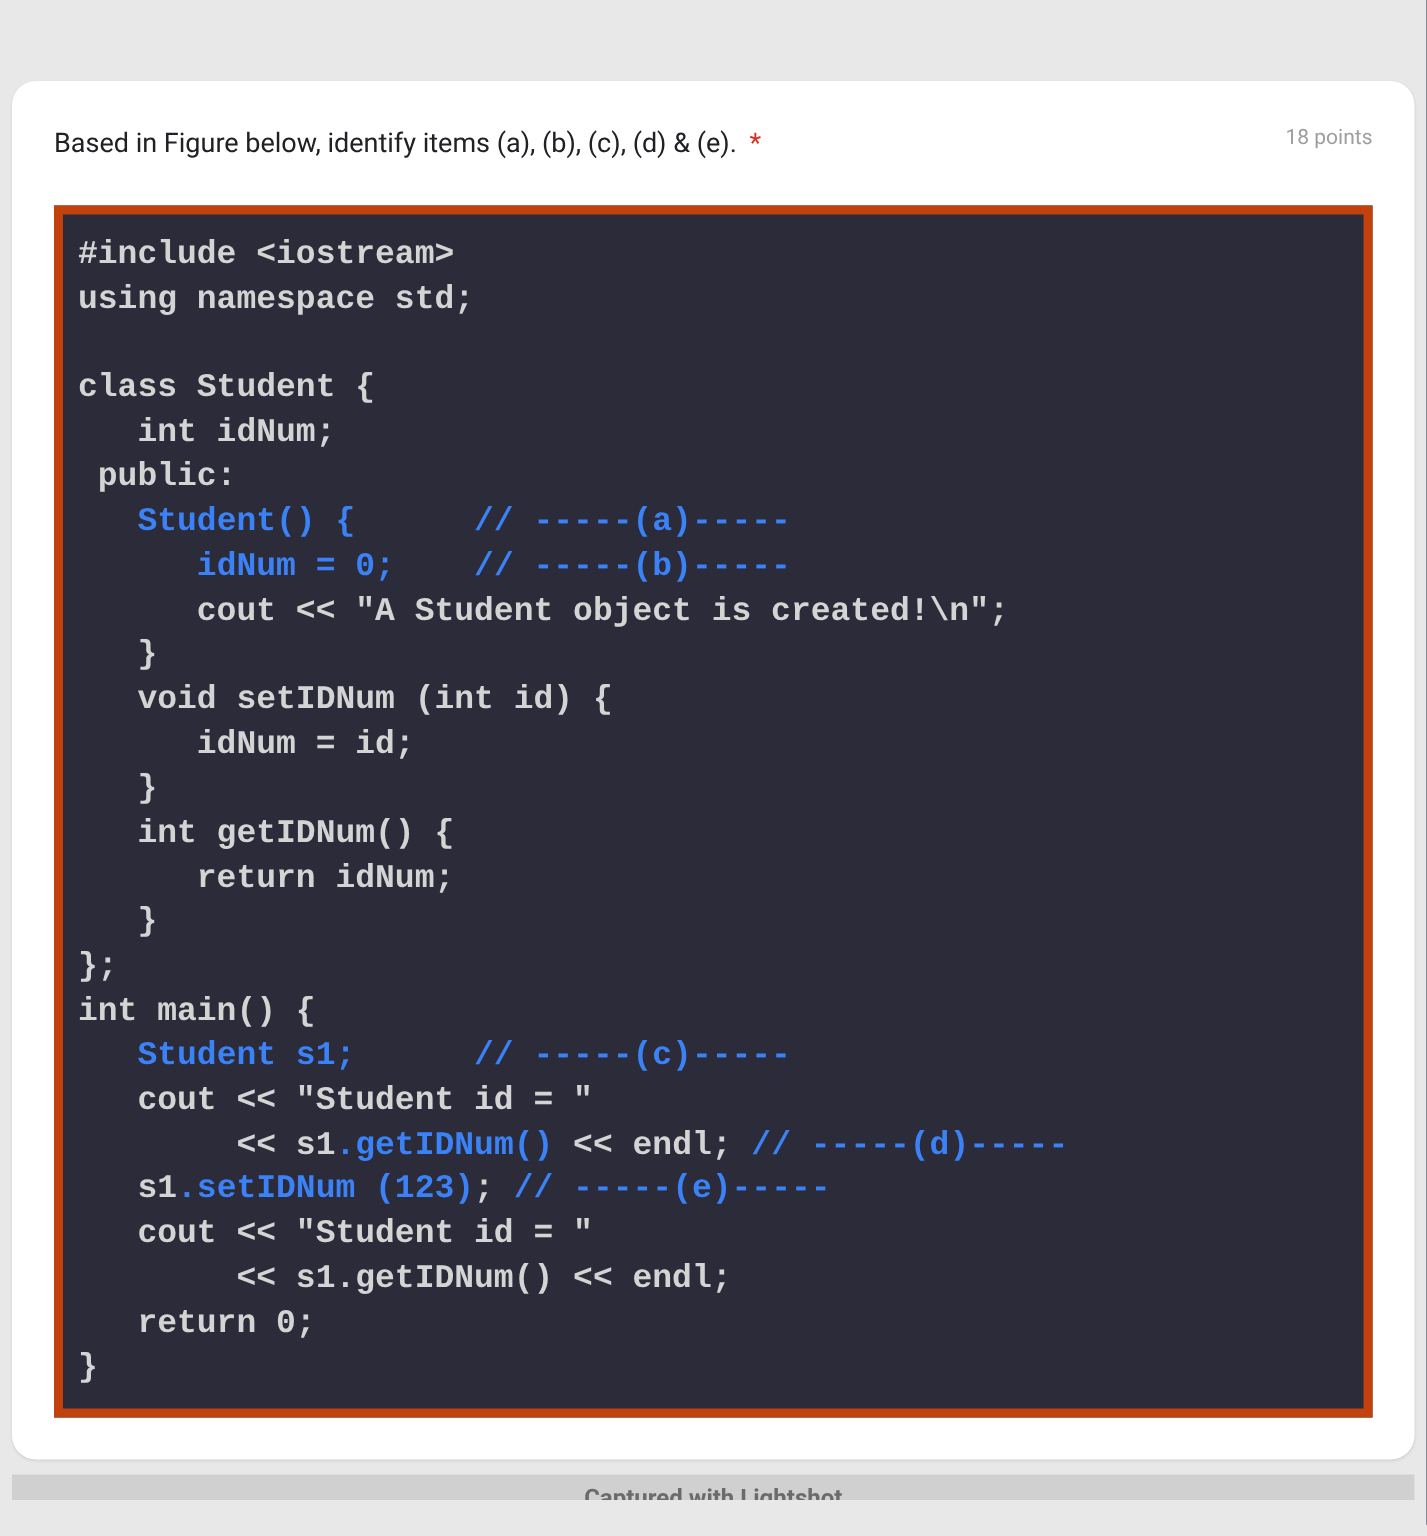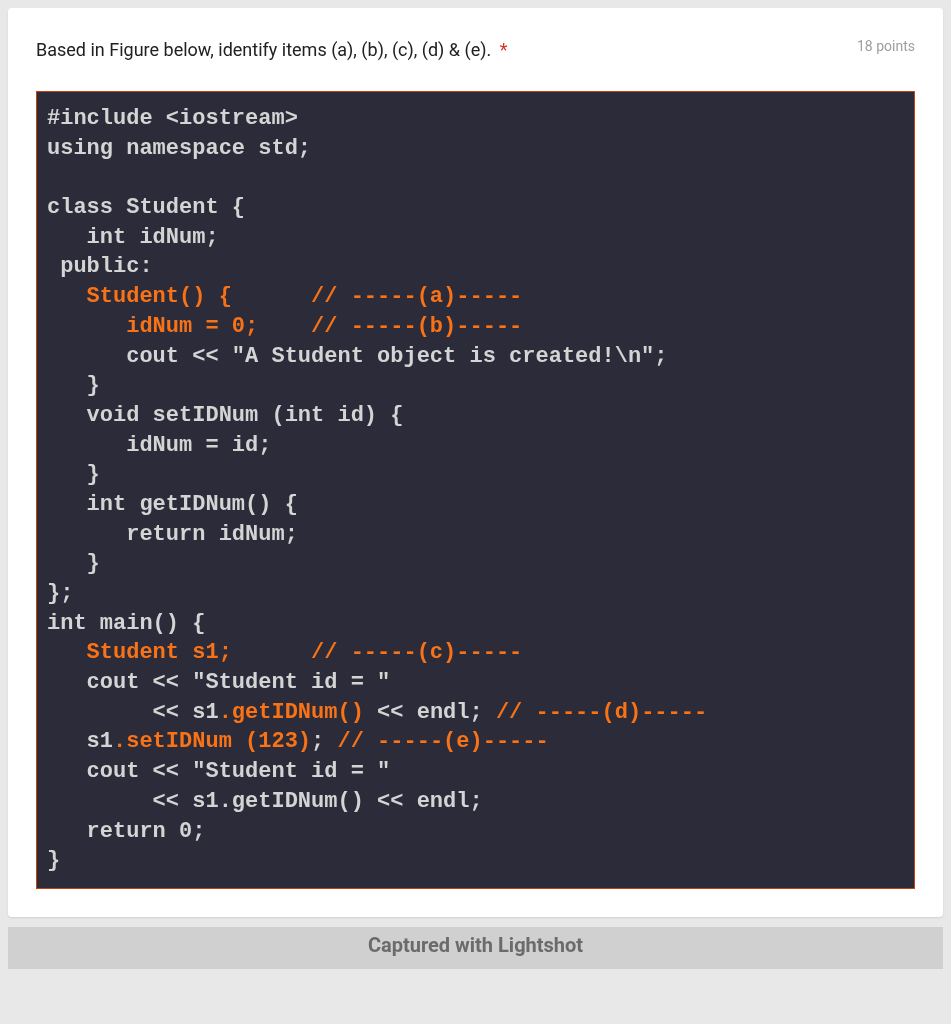--- a/index.html
+++ b/index.html
@@ -8,23 +8,24 @@
       box-sizing: border-box;
     }
     body {
       background: #e8e8e8;
       font-family: 'Roboto', 'Segoe UI', Arial, sans-serif;
       padding: 8px 8px 0 8px;
       width: 951px;
     }
     .card {
       background: #ffffff;
-      border-radius: 4px;
+      border-radius: 16px;
       padding: 28px 28px 28px 28px;
       box-shadow: 0 1px 2px rgba(0,0,0,0.1);
+      margin-top: 46px;
     }
     .question-header {
       display: flex;
       justify-content: space-between;
       align-items: flex-start;
       margin-bottom: 28px;
     }
     .question-text {
       font-size: 18px;
       color: #202124;
@@ -37,40 +38,40 @@
     }
     .points-text {
       font-size: 14px;
       color: #9e9e9e;
       white-space: nowrap;
       padding-left: 20px;
       padding-top: 2px;
     }
     .code-block {
       background: #2b2b3a;
-      border: 1px solid #c2410c;
+      border: 6px solid #c2410c;
       padding: 12px 10px;
       font-family: 'Courier New', Courier, monospace;
       font-size: 22px;
       font-weight: bold;
       line-height: 1.35;
       color: #d4d4d4;
       white-space: pre;
       overflow-x: auto;
     }
-    .code-block .yellow { color: #f97316; }
+    .code-block .yellow { color: #3b82f6; }
     .footer-bar {
       background: #d0d0d0;
       text-align: center;
       padding: 6px 0 0 0;
       margin-top: 10px;
-      font-size: 20px;
+      font-size: 16px;
       font-weight: bold;
       color: #6b6b6b;
-      height: 42px;
+      height: 17px;
       overflow: hidden;
     }
   </style>
 </head>
 <body>
 
 <div class="card">
   <div class="question-header">
     <div class="question-text">
       <span>Based in Figure below, identify items (a), (b), (c), (d) &amp; (e).</span>

